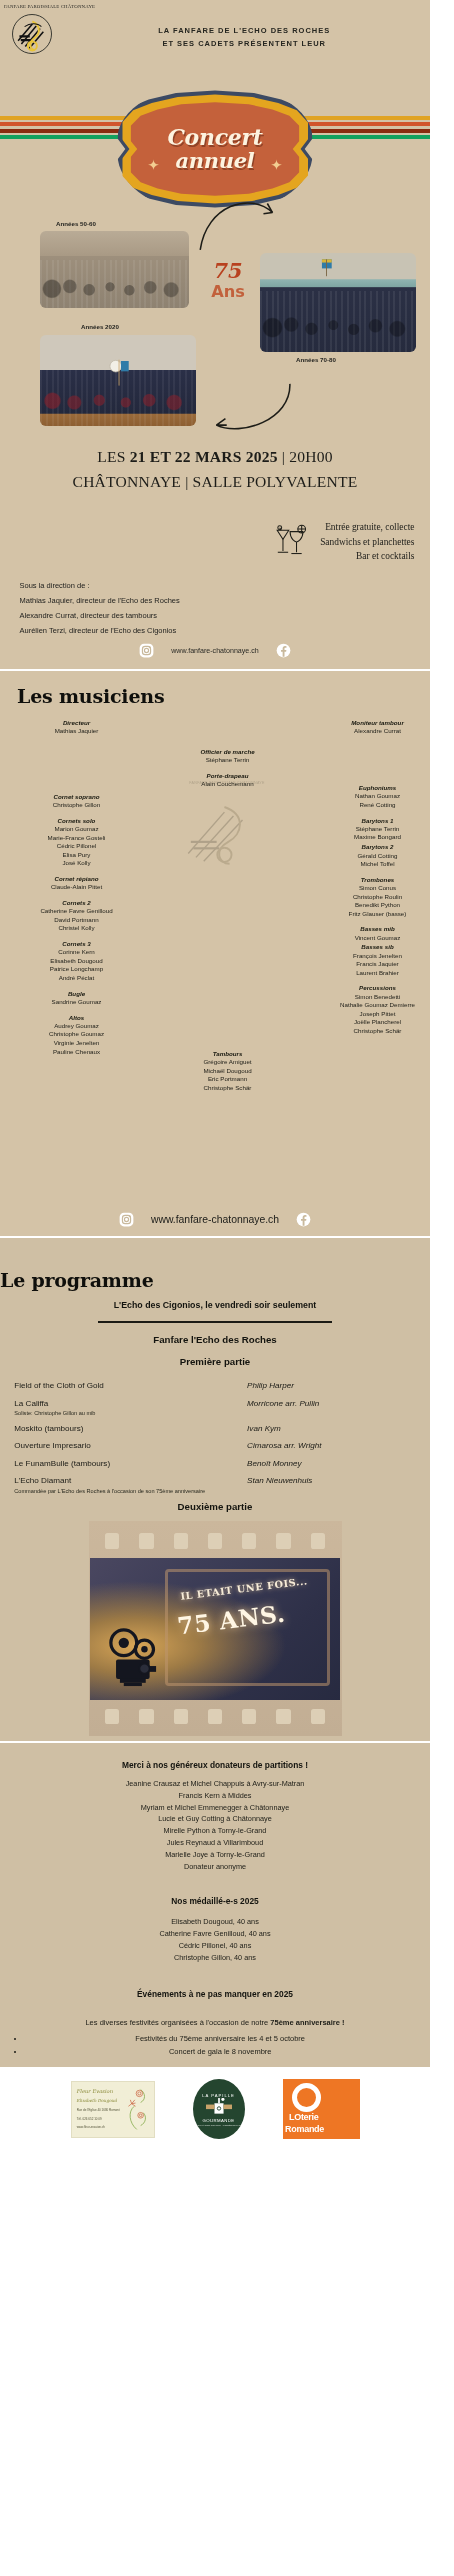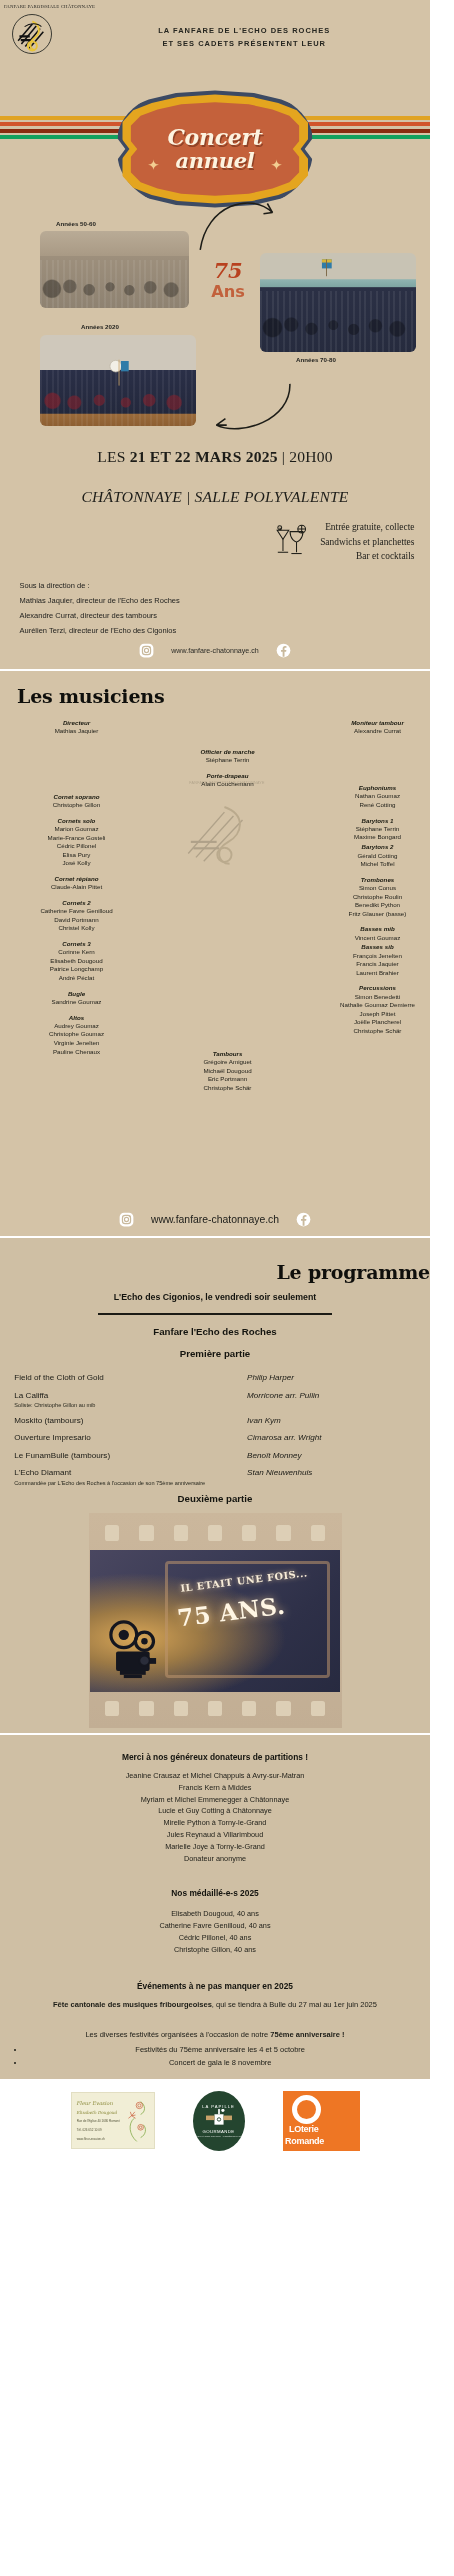--- a/index.html
+++ b/index.html
@@ -124,21 +124,21 @@
   .anniv .n{ font-family:"DejaVu Serif", serif; font-weight:bold; font-style:italic;
     font-size:21px; color:#b8411f; line-height:1; }
   .anniv .a{ font-family:"DejaVu Sans", sans-serif; font-weight:bold;
     font-size:16.2px; color:#c2613c; line-height:1.3; }
 
   .arrow{ position:absolute; }
 
   .dateline{ position:absolute; left:0; right:0; top:448px; text-align:center; }
   .dateline .l1{ font-family:"Liberation Serif", serif; font-size:15.6px; color:#1d1d19; letter-spacing:0.2px;}
   .dateline .l1 b{ font-weight:bold; }
-  .dateline .l2{ font-family:"Liberation Serif", serif; font-size:15.6px; color:#1d1d19; margin-top:22px; letter-spacing:0.2px;font-style:italic;}
+  .dateline .l2{ font-family:"Liberation Serif", serif; font-size:15.6px; color:#1d1d19; margin-top:7px; letter-spacing:0.2px;}
 
   .infobox{ position:absolute; right:15.6px; top:520px; text-align:right;
      font-family:"Liberation Serif", serif; font-size:9.4px; line-height:1.55; color:#1d1d19; }
   .cocktail{ position:absolute; right:118px; top:520px; }
 
   .dirblock{ position:absolute; left:19.5px; top:578px;
      font-size:7.5px; line-height:2.0; color:#232320; }
 
   .social{ position:absolute; left:0; right:0; top:643px;
      display:flex; align-items:center; justify-content:center; gap:17px; }
@@ -167,21 +167,21 @@
     position:absolute; left:162px; top:110px; width:130px; height:97px;
     opacity:.34;
   }
   .wm .wmtxt{ font-size:3.6px; letter-spacing:0.3px; color:#6b6250; text-align:center; }
 
   .social2{ position:absolute; left:0; right:0; bottom:9px;
      display:flex; align-items:center; justify-content:center; gap:17px; }
 
   
   .sec-prog{ background:#cfbfa4; position:relative; padding-bottom:5.2px; }
-  .prog-title{ text-align:right; padding-top:23px; }
+  .prog-title{ text-align:left; padding-top:31px; }
   .prog-sub{ text-align:center; font-size:8.8px; font-weight:bold; color:#14140f; margin-top:9px; }
   .hr-dark{ width:234px; height:1.3px; background:#1b1b15; margin:11.7px auto 0; }
   .prog-band{ text-align:center; font-size:9.7px; font-weight:bold; color:#14140f; margin-top:11.7px; }
   .prog-part{ text-align:center; font-size:9.7px; font-weight:bold; color:#14140f; margin-top:10.4px; }
   .plist{ margin:14.3px 14.3px 0 14.3px; }
   .prow{ display:flex; align-items:baseline; margin-bottom:8.4px; }
   .prow .t{ flex:0 0 58%; font-size:8.1px; color:#1b1b16; }
   .prow .c{ flex:1; font-size:8.1px; font-style:italic; color:#1b1b16; }
   .pnote{ font-size:5.6px; color:#29291f; margin:-5.8px 0 7.8px 0; }
   .film{ margin:9px auto 0; width:253px; }
@@ -649,23 +649,20 @@
           <p>Elisabeth Dougoud, 40 ans</p>
           <p>Catherine Favre Genilloud, 40 ans</p>
           <p>Cédric Pillonel, 40 ans</p>
           <p>Christophe Gillon, 40 ans</p>
         </div>
       </div>
     </div>
 
     <div class="ev-wrap">
       <div class="h-bold">Événements à ne pas manquer en 2025</div>
-      <p class="ev-p">
-        <b>Fête cantonale des musiques fribourgeoises</b><span>, qui se tiendra à Bulle du 27 mai au 1er juin 2025</span>
-      </p>
       <p class="ev-p" style="margin-top:18px">
         <span>Les diverses festivités organisées à l'occasion de notre </span><b>75ème anniversaire !</b>
       </p>
       <ul class="ev-ul">
         <li>Festivités du 75ème anniversaire les 4 et 5 octobre</li>
         <li>Concert de gala le 8 novembre</li>
       </ul>
     </div>
   </section>
 

